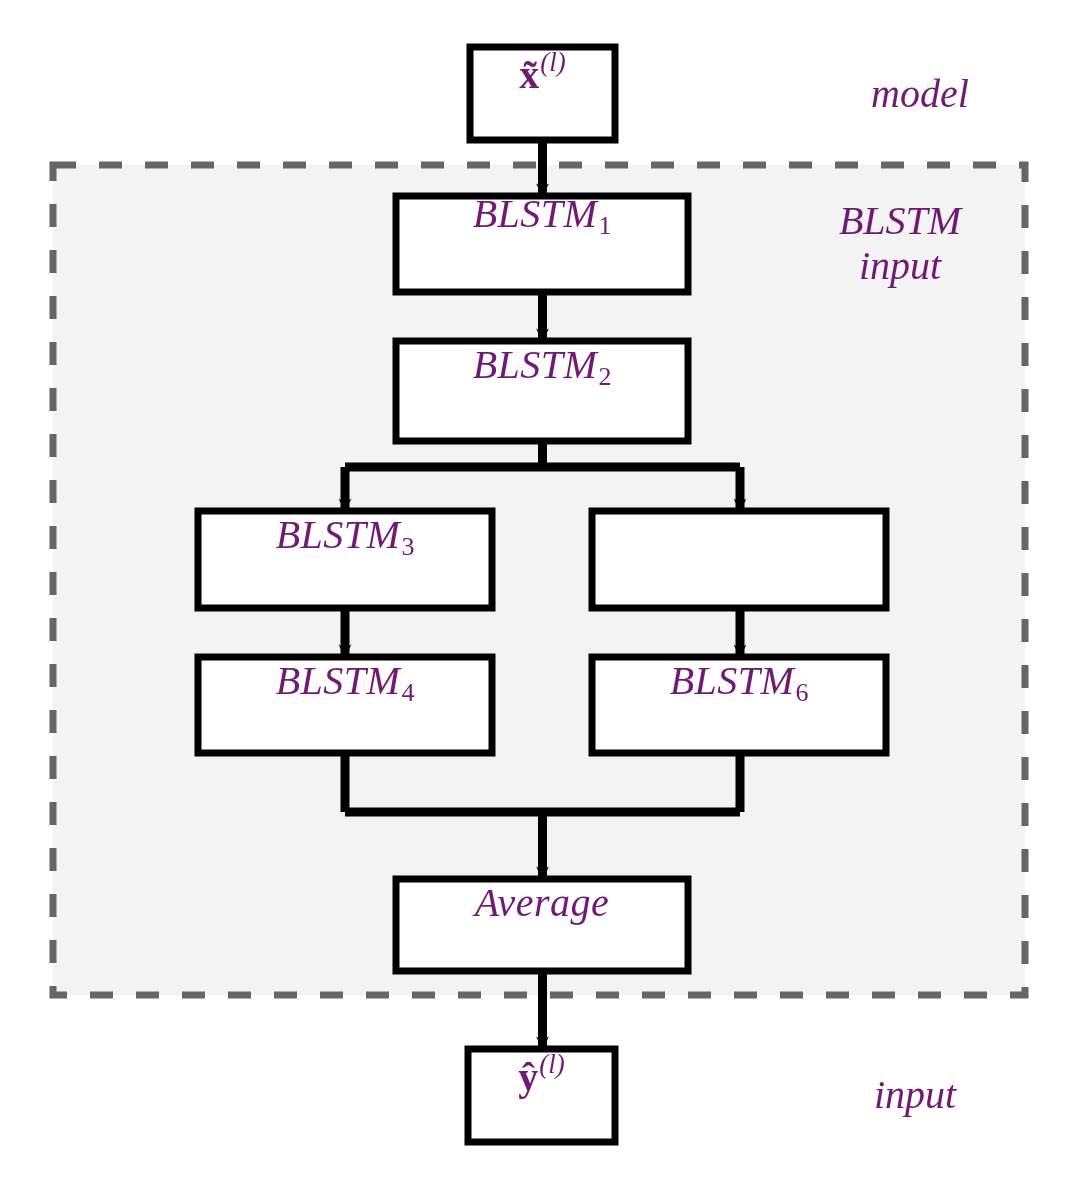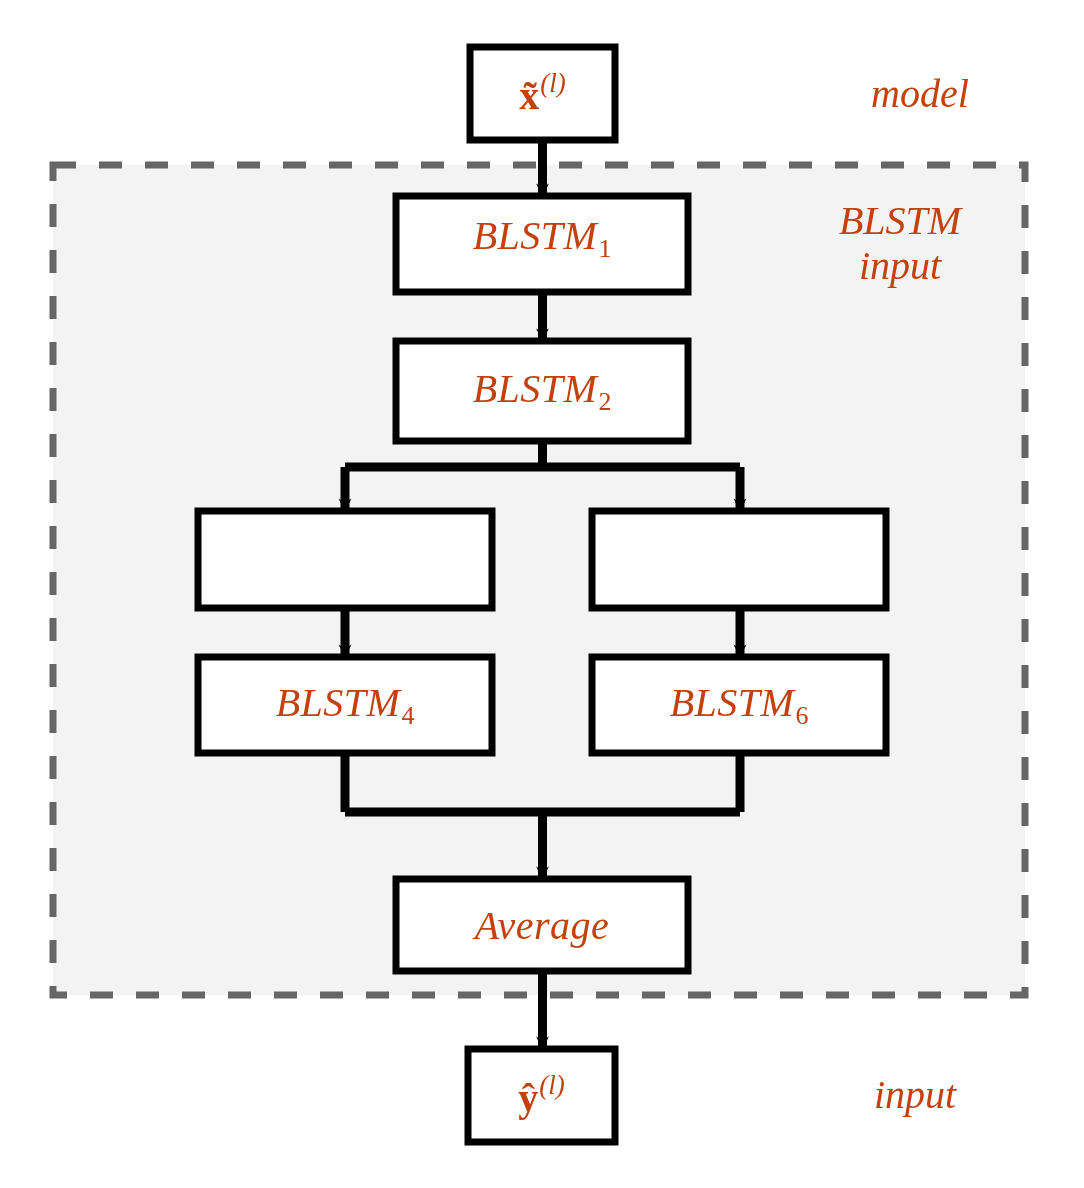--- a/index.html
+++ b/index.html
@@ -22,24 +22,23 @@
     position: absolute;
     left: 0;
     top: 0;
     width: 1084px;
     height: 1188px;
   }
   
   .lbl {
     position: absolute;
     display: flex;
-    align-items: center;
     justify-content: center;
     white-space: nowrap;
-    color: #c2410c;
+    color: #701a75;
     pointer-events: none;
   }
   .box-label {
     font-family: "Liberation Serif", "DejaVu Serif", serif;
     font-style: italic;
     font-size: 40px;
     letter-spacing: 0.5px;
   }
   .box-label .sub {
     font-style: normal;
@@ -137,20 +136,23 @@
   </div>
 
   <div class="lbl box-label" style="left:396px; top:190px; width:292px; height:96px;">
     <span><span>BLSTM</span><span class="sub">1</span></span>
   </div>
 
   <div class="lbl box-label" style="left:396px; top:341px; width:292px; height:100px;">
     <span><span>BLSTM</span><span class="sub">2</span></span>
   </div>
 
+  <div class="lbl box-label" style="left:198px; top:511px; width:294px; height:97px;">
+    <span><span>BLSTM</span><span class="sub">3</span></span>
+  </div>
 
 
   <div class="lbl box-label" style="left:198px; top:657px; width:294px; height:96px;">
     <span><span>BLSTM</span><span class="sub">4</span></span>
   </div>
 
   <div class="lbl box-label" style="left:592px; top:657px; width:294px; height:96px;">
     <span><span>BLSTM</span><span class="sub">6</span></span>
   </div>
 

